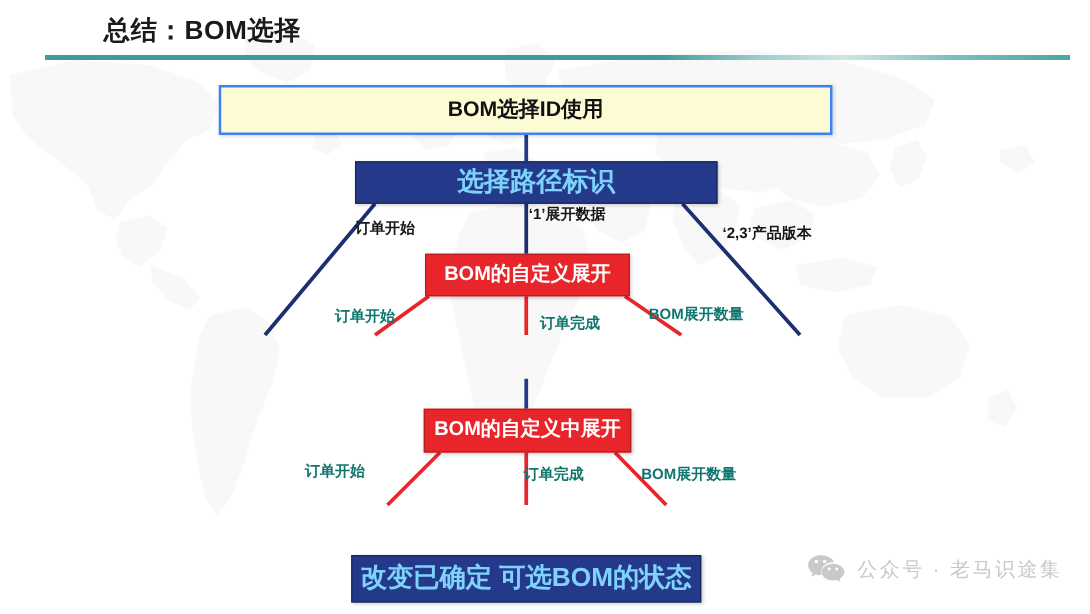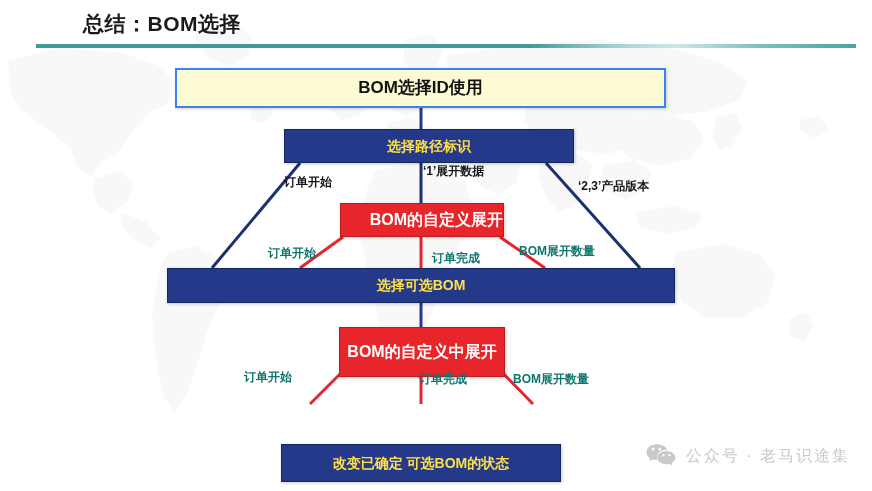--- a/index.html
+++ b/index.html
@@ -82,22 +82,22 @@
   .node-yellow {
     background: #fcfbd4;
     border: 2px solid #3b82f6;
     color: #111111;
     font-size: 17px;
     box-shadow: 1px 1px 3px rgba(0,0,0,0.18);
   }
   .node-navy {
     background: #24398a;
     border: 1px solid #16265e;
-    color: #fde047;
-    font-size: 14px;
+    color: #7dd3fc;
+    font-size: 21px;
     box-shadow: 1px 1px 3px rgba(0,0,0,0.22);
   }
   .node-red {
     background: #e8252a;
     border: 1px solid #b81b20;
     color: #ffffff;
     font-size: 16px;
     box-shadow: 1px 1px 3px rgba(0,0,0,0.22);
   }
 
@@ -225,29 +225,26 @@
     </svg>
 
     <div class="node node-yellow" style="left:175px; top:68px; width:491px; height:40px;">
       <span>BOM选择ID使用</span>
     </div>
 
     <div class="node node-navy" style="left:284px; top:129px; width:290px; height:34px;">
       <span>选择路径标识</span>
     </div>
 
-    <div class="node node-red" style="left:340px; top:203px; width:164px; height:34px;justify-content:flex-end;">
+    <div class="node node-red" style="left:340px; top:203px; width:164px; height:34px;">
       <span>BOM的自定义展开</span>
     </div>
 
-    <div class="node node-navy" style="left:167px; top:268px; width:508px; height:35px;">
-      <span>选择可选BOM</span>
-    </div>
-
-    <div class="node node-red" style="left:339px; top:327px; width:166px; height:50px;text-align:center;">
+
+    <div class="node node-red" style="left:339px; top:327px; width:166px; height:35px;text-align:center;">
       <span>BOM的自定义中展开</span>
     </div>
 
     <div class="node node-navy" style="left:281px; top:404px; width:280px; height:38px;margin-top:40px;">
       <span>改变已确定 可选BOM的状态</span>
     </div>
 
     <div class="edge-label lbl-dark" style="left:284px; top:176px;">订单开始</div>
 
     <div class="edge-label lbl-dark" style="left:423px; top:165px;">‘1’展开数据</div>

